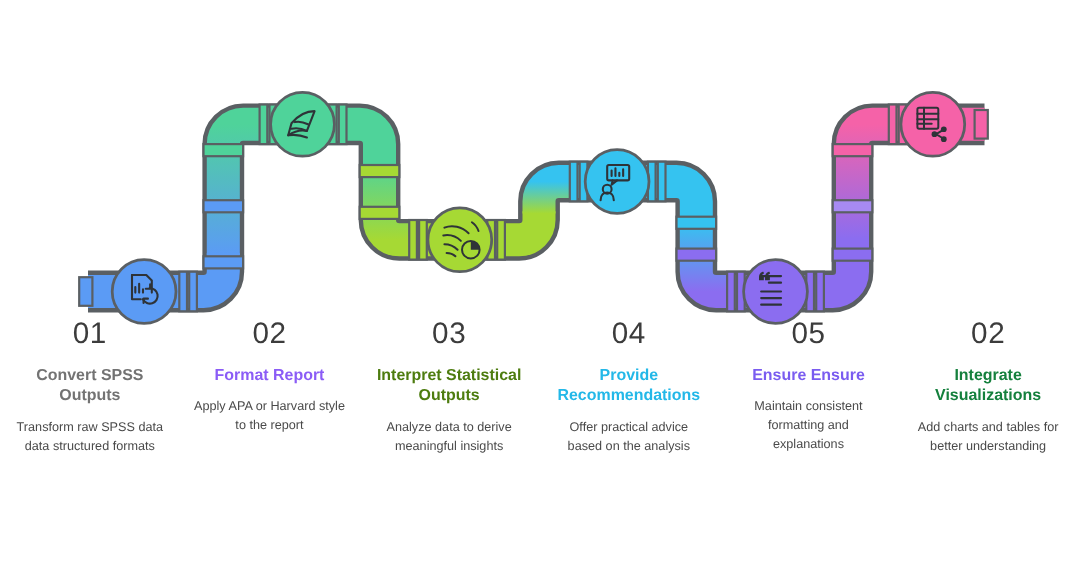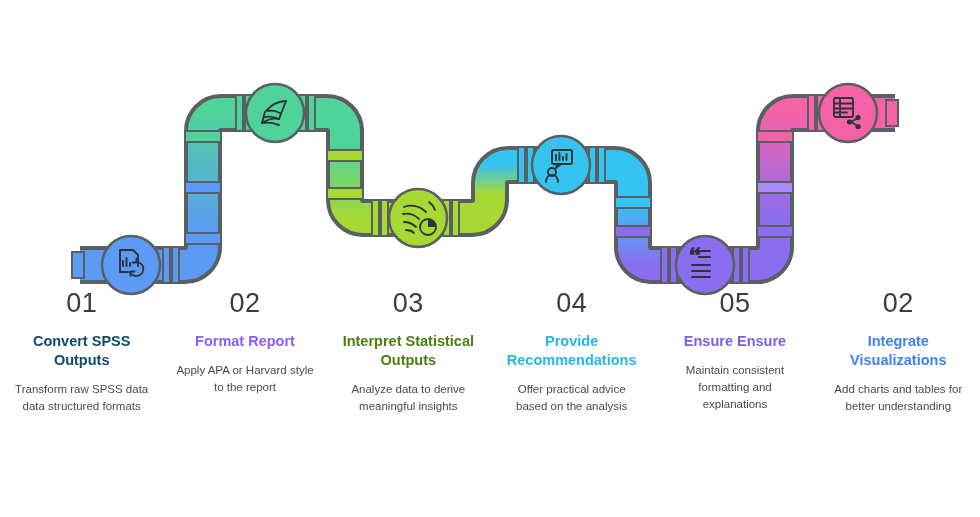--- a/index.html
+++ b/index.html
@@ -252,21 +252,21 @@
         <circle cx="858" cy="117.5" r="2.6"></circle>
         <circle cx="858" cy="126.5" r="2.6"></circle>
       </g>
     </g>
   </svg>
 
   <div id="columns">
 
     <div class="col">
       <div class="step-num">01</div>
-      <div class="step-title" style="color:#0c4a6e">Convert SPSS Outputs</div>
+      <div class="step-title" style="color:#737373">Convert SPSS Outputs</div>
       <div class="step-desc">Transform raw SPSS data data structured formats</div>
     </div>
 
     <div class="col">
       <div class="step-num">02</div>
       <div class="step-title" style="color:#8b5cf6">Format Report</div>
       <div class="step-desc">Apply APA or Harvard style to the report</div>
     </div>
 
     <div class="col">
@@ -282,18 +282,18 @@
     </div>
 
     <div class="col">
       <div class="step-num">05</div>
       <div class="step-title" style="color:#7a5cf0">Ensure Ensure</div>
       <div class="step-desc">Maintain consistent formatting and explanations</div>
     </div>
 
     <div class="col">
       <div class="step-num">02</div>
-      <div class="step-title" style="color:#3b82f6">Integrate Visualizations</div>
+      <div class="step-title" style="color:#15803d">Integrate Visualizations</div>
       <div class="step-desc">Add charts and tables for better understanding</div>
     </div>
 
   </div>
 </div>
 
 </body></html>

